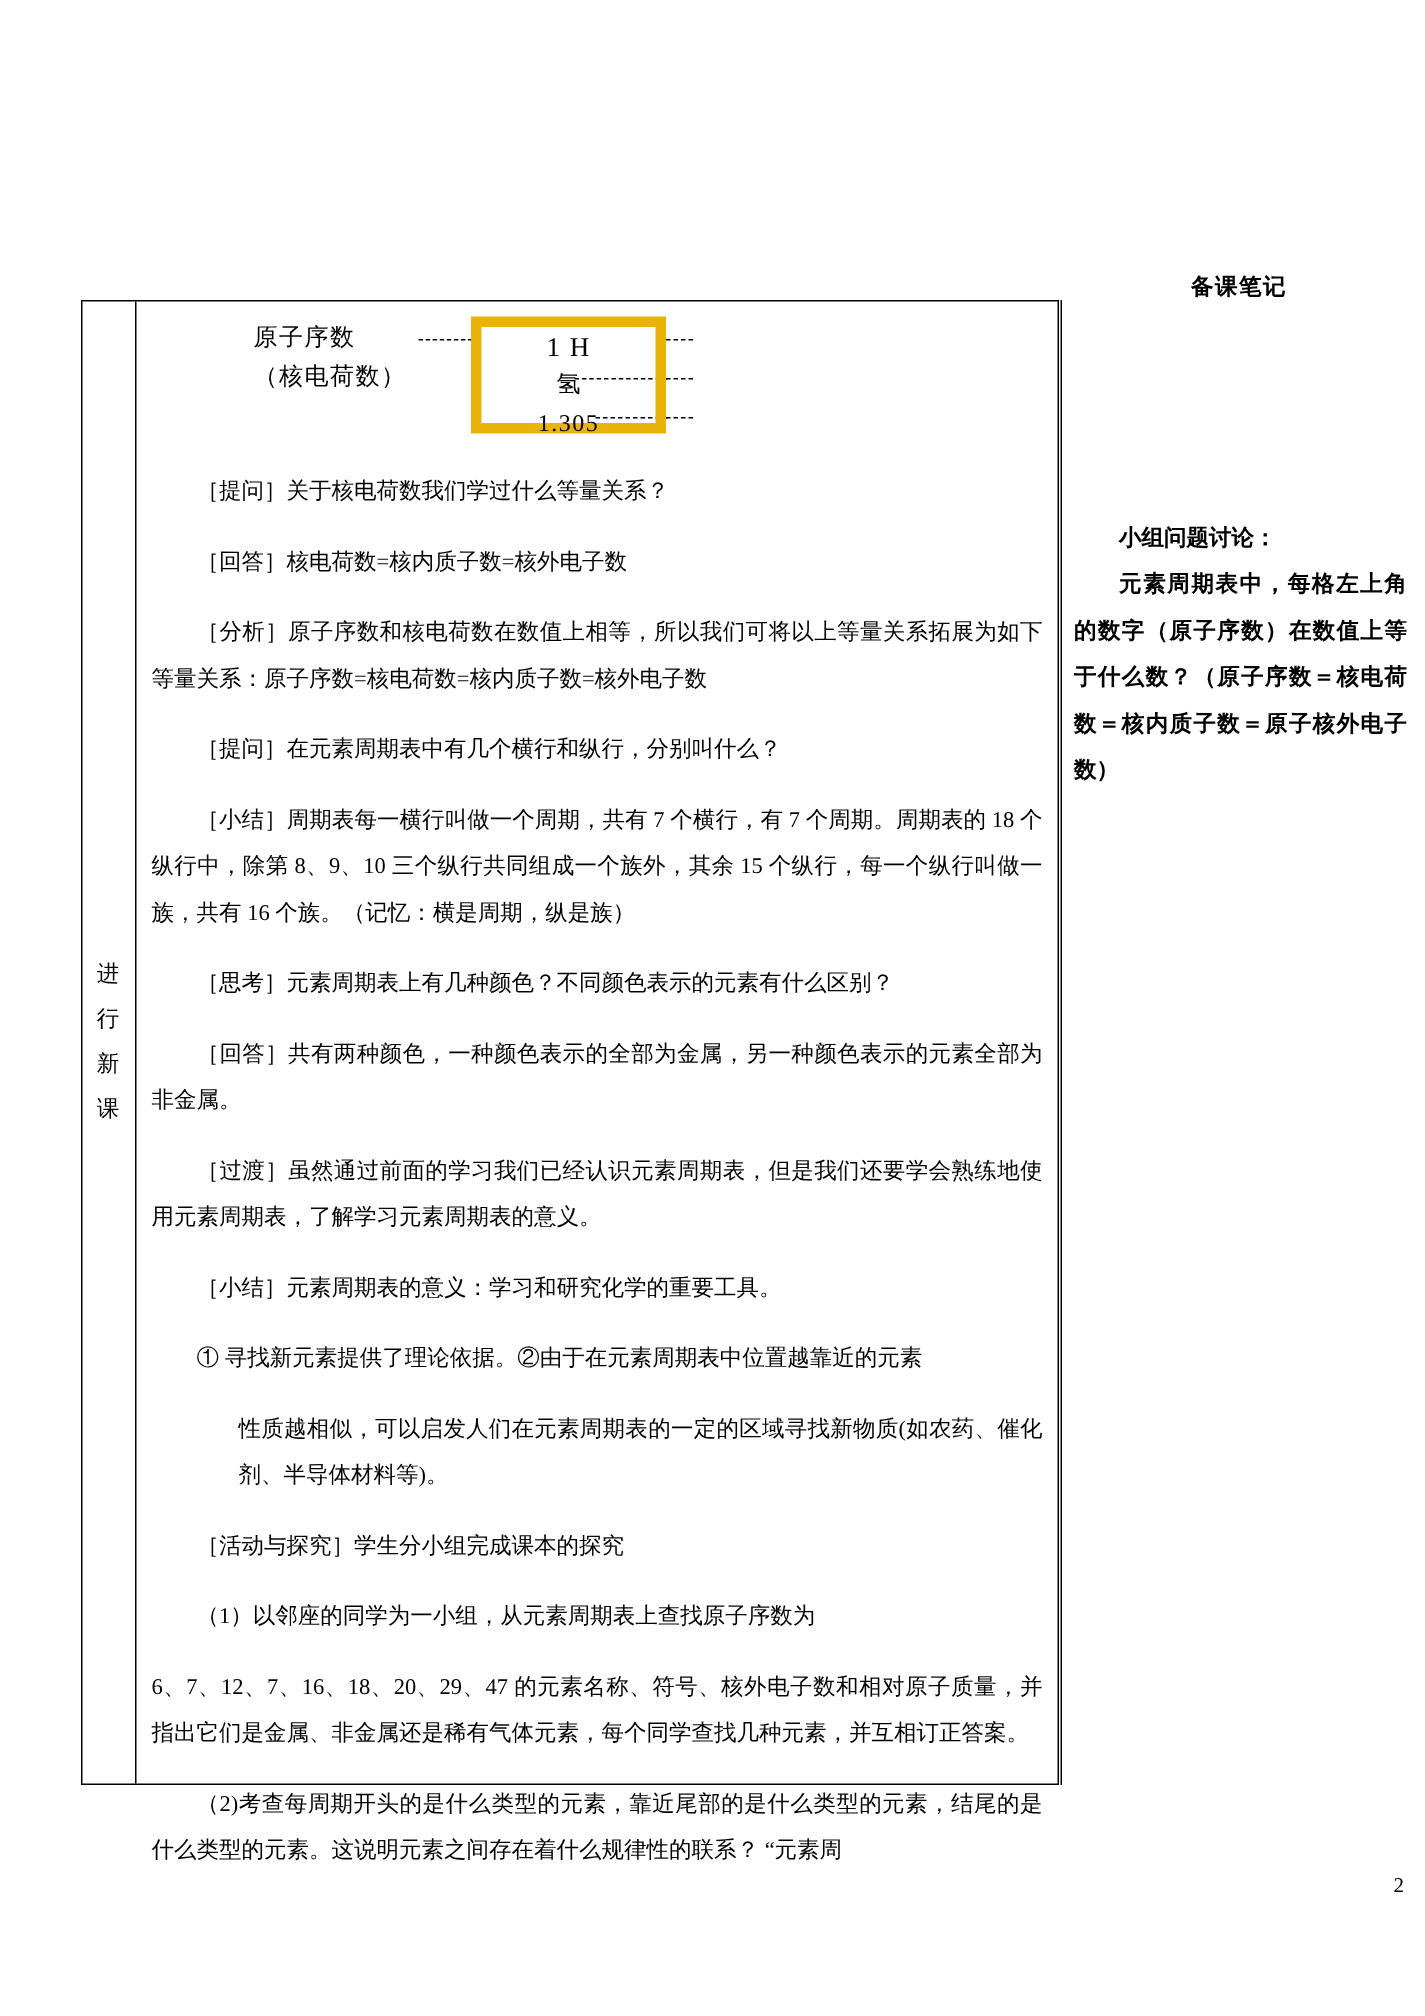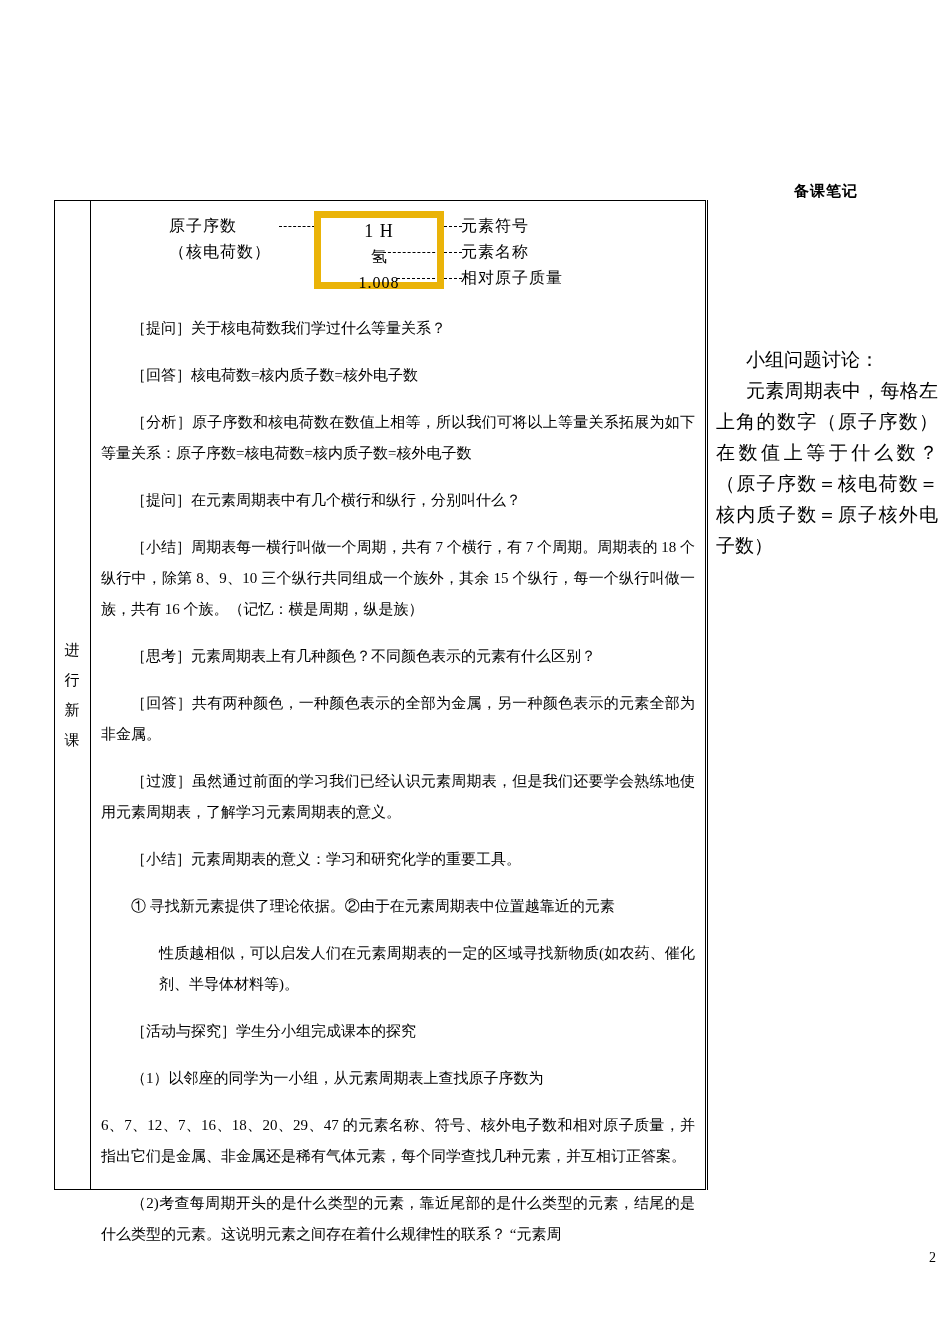--- a/index.html
+++ b/index.html
@@ -142,24 +142,25 @@
 
   
   .notes-col {
     position: absolute;
     left: 700px;
     top: 200px;
     width: 222px;
   }
   .notes-col p {
     margin: 0;
-    font-size: 19px;
+    font-size: 15px;
     line-height: 31px;
     text-align: justify;
     text-justify: inter-ideograph;
+    font-weight: bold;
   }
   .notes-col p.lead { text-indent: 30px; }
 
   
   .right-divider {
     position: absolute;
     left: 691px;
     top: 200px;
     width: 0;
     height: 990px;
@@ -197,32 +198,27 @@
           <div>（核电荷数）</div>
         </div>
 
         <div class="dash d1"></div>
         <div class="dash d3"></div>
         <div class="dash d5"></div>
 
         <div class="ef-box">
           <div class="sym">1 H</div>
           <div class="nm">氢</div>
-          <div class="mass">1.008</div>
+          <div class="mass">1.305</div>
         </div>
 
         <div class="dash d2"></div>
         <div class="dash d4"></div>
         <div class="dash d6"></div>
 
-        <div class="ef-right">
-          <div>元素符号</div>
-          <div>元素名称</div>
-          <div>相对原子质量</div>
-        </div>
       </div>
 
       <p class="body indent">［提问］关于核电荷数我们学过什么等量关系？</p>
       <p class="body indent">［回答］核电荷数=核内质子数=核外电子数</p>
       <p class="body indent">［分析］原子序数和核电荷数在数值上相等，所以我们可将以上等量关系拓展为如下等量关系：原子序数=核电荷数=核内质子数=核外电子数</p>
       <p class="body indent">［提问］在元素周期表中有几个横行和纵行，分别叫什么？</p>
       <p class="body indent">［小结］周期表每一横行叫做一个周期，共有 7 个横行，有 7 个周期。周期表的 18 个纵行中，除第 8、9、10 三个纵行共同组成一个族外，其余 15 个纵行，每一个纵行叫做一族，共有 16 个族。（记忆：横是周期，纵是族）</p>
       <p class="body indent">［思考］元素周期表上有几种颜色？不同颜色表示的元素有什么区别？</p>
       <p class="body indent">［回答］共有两种颜色，一种颜色表示的全部为金属，另一种颜色表示的元素全部为非金属。</p>
       <p class="body indent">［过渡］虽然通过前面的学习我们已经认识元素周期表，但是我们还要学会熟练地使用元素周期表，了解学习元素周期表的意义。</p>

